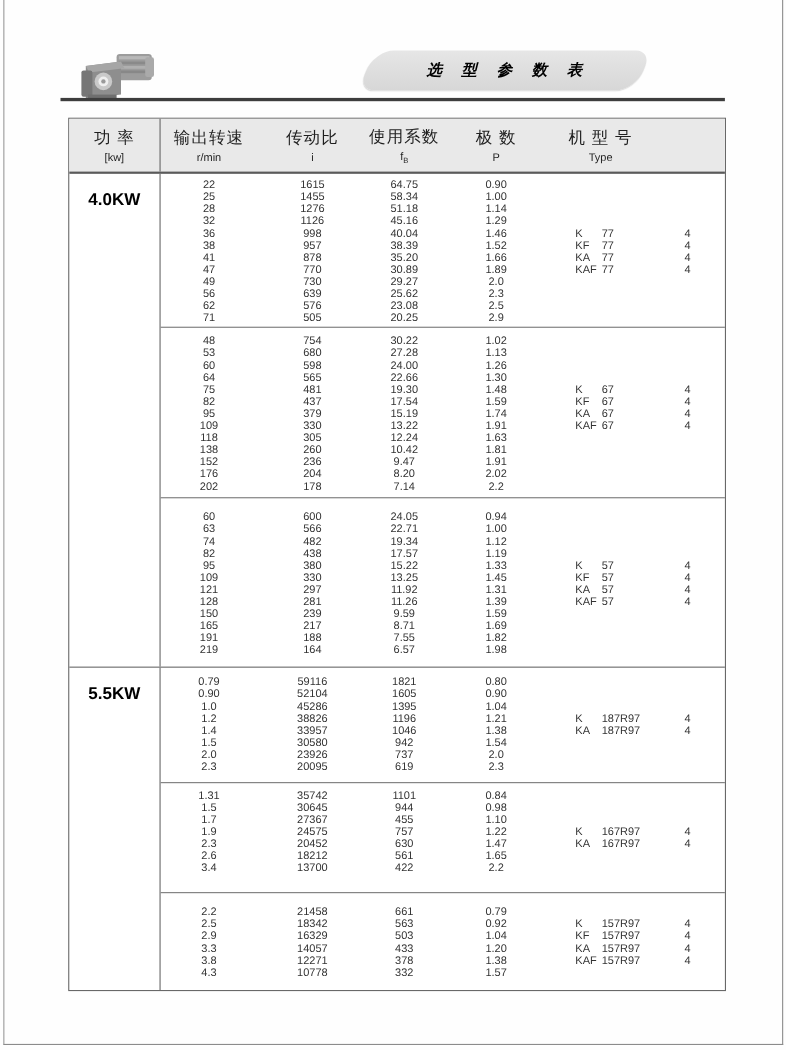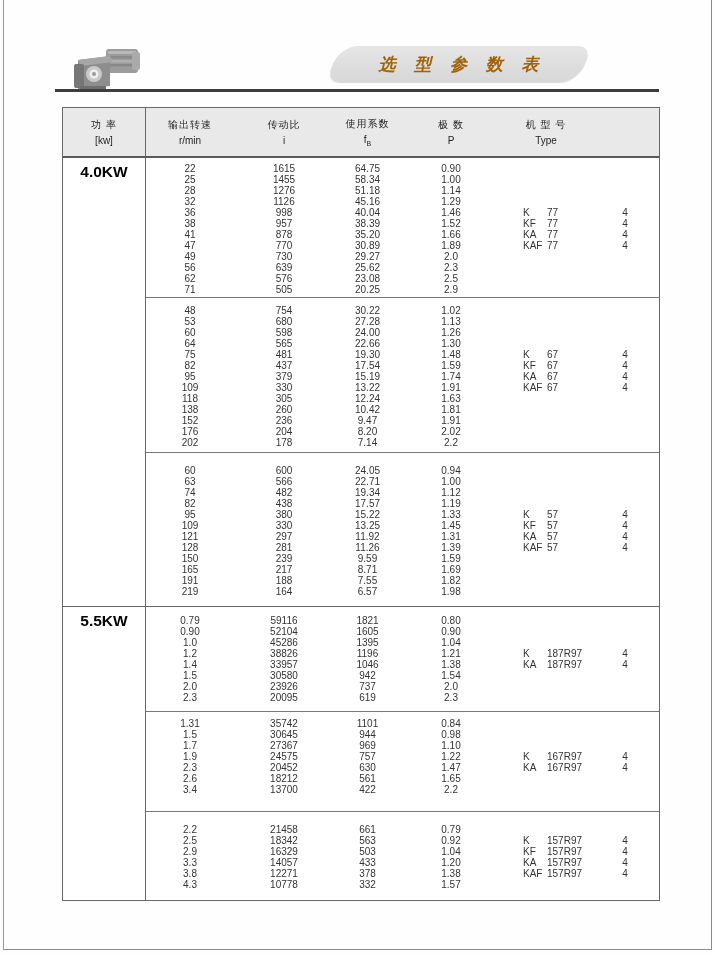--- a/index.html
+++ b/index.html
@@ -7,35 +7,35 @@
         font-family:"Liberation Sans",sans-serif;color:#333;}
   .page-frame{position:absolute;left:3px;top:0;width:709px;height:950px;
         border-left:1px solid #9a9a9a;border-right:1px solid #8b8b8b;border-bottom:1px solid #8b8b8b;box-sizing:border-box;}
   
   .logo{position:absolute;left:66px;top:42px;width:78px;height:54px;}
   
   .badge{position:absolute;left:333px;top:46px;width:252px;height:36px;}
   .badge-bg{position:absolute;inset:0;background:linear-gradient(180deg,#e6e6e6,#d7d7d7);
         transform:skewX(-22deg);border-radius:18px 14px 18px 14px;box-shadow:0 1px 1px rgba(0,0,0,0.15);}
   .badge-text{position:absolute;inset:0;display:flex;align-items:center;justify-content:center;
-        font-style:italic;font-weight:bold;font-size:17px;letter-spacing:7px;color:#a16207;padding-left:6px;}
+        font-style:italic;font-weight:bold;font-size:14px;letter-spacing:7px;color:#000000;padding-left:6px;}
   .rule{position:absolute;left:55px;top:89px;width:604px;height:3px;background:#3d3d3d;}
   
   .sel-table{position:absolute;left:62px;top:107px;width:596px;border:1px solid #686868;background:#fff;}
   .thead{display:grid;grid-template-columns:83px 88px 100px 67px 100px 90px 1fr;height:48px;
         background:#e9e9e9;border-bottom:2px solid #5a5a5a;}
   .th{display:flex;flex-direction:column;justify-content:center;align-items:center;gap:3px;}
   .th.first{border-right:1px solid #686868;}
-  .th .cn{font-size:10px;color:#1f1f1f;letter-spacing:1px;white-space:pre;}
+  .th .cn{font-size:15px;color:#1f1f1f;letter-spacing:1px;white-space:pre;}
   .th .en{font-size:10px;color:#1f1f1f;}
   .th .en sub{font-size:7px;}
   .group{display:flex;}
   .group:not(:last-child){border-bottom:1px solid #686868;}
   .power-cell{width:83px;border-right:1px solid #686868;box-sizing:border-box;
-        font-weight:bold;font-size:15.5px;color:#000;text-align:center;padding-top:5px;flex:none;}
+        font-weight:bold;font-size:15.5px;color:#000;text-align:center;padding-top:15px;flex:none;}
   .blocks{flex:1;min-width:0;}
   .block{box-sizing:border-box;}
   .block:not(:last-child){border-bottom:1px solid #787878;}
   .row{display:grid;grid-template-columns:88px 100px 67px 100px 90px 1fr;height:11px;
         line-height:11px;font-size:10px;color:#333;}
   .cell{text-align:center;white-space:nowrap;}
   .ctype{text-align:left;padding-left:22px;display:flex;}
   .ctype i{font-style:normal;}
   .tprefix{width:24px;flex:none;}
 </style>
@@ -527,21 +527,21 @@
                 <span class="cell">1.5</span>
                 <span class="cell">30645</span>
                 <span class="cell">944</span>
                 <span class="cell">0.98</span>
                 <span class="cell ctype"></span>
                 <span class="cell"></span>
               </div>
               <div class="row">
                 <span class="cell">1.7</span>
                 <span class="cell">27367</span>
-                <span class="cell">969</span>
+                <span class="cell">455</span>
                 <span class="cell">1.10</span>
                 <span class="cell ctype"></span>
                 <span class="cell"></span>
               </div>
               <div class="row">
                 <span class="cell">1.9</span>
                 <span class="cell">24575</span>
                 <span class="cell">757</span>
                 <span class="cell">1.22</span>
                 <span class="cell ctype">

